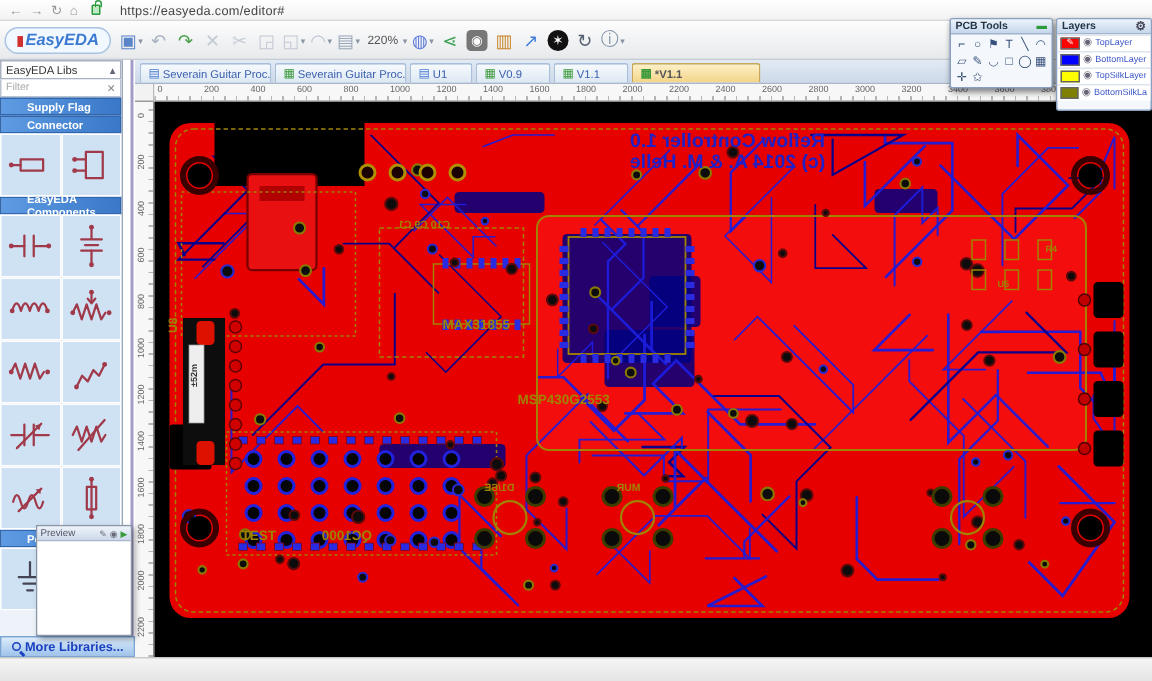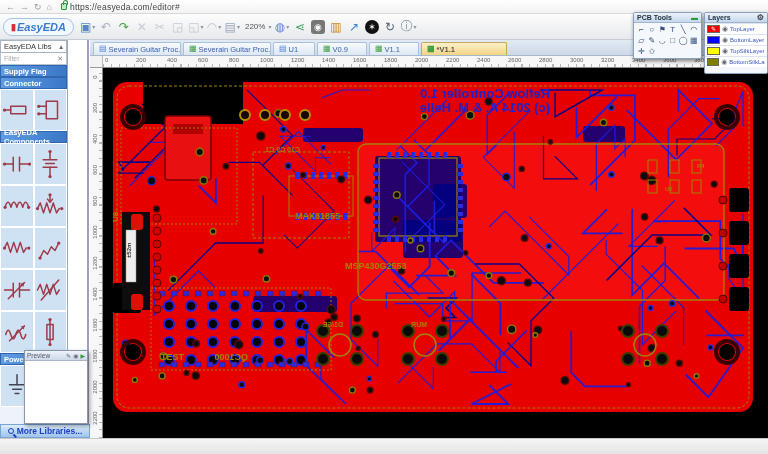--- a/index.html
+++ b/index.html
@@ -5,21 +5,21 @@
   * { margin:0; padding:0; box-sizing:border-box; }
   html,body { width:768px; height:454px; overflow:hidden; }
   #root { position:relative; width:768px; height:454px; background:#fff;
           font-family:"Liberation Sans", sans-serif; }
 
   
   .browser-bar { position:absolute; left:0; top:0; width:768px; height:14px;
     background:linear-gradient(#fefefe,#f3f3f3); border-bottom:1px solid #d8d8d8;
     display:flex; align-items:center; gap:5px; padding:0 6px; font-size:9px; color:#888; }
   .nav-glyph { font-size:9px; line-height:10px; color:#9a9a9a; }
-  .urlbox { display:flex; align-items:center; gap:3px; }
+  .urlbox { display:flex; align-items:center; gap:13px; }
   .lock { width:6px; height:7px; border:1px solid #2a9a3a; border-radius:1px;
     position:relative; background:#bfe8c5; margin-left:4px; }
   .lock::before { content:""; position:absolute; left:1px; top:-4px; width:3px; height:4px;
     border:1px solid #2a9a3a; border-bottom:none; border-radius:3px 3px 0 0; }
   .url-text { font-size:8.5px; color:#444; letter-spacing:.2px; }
 
   
   .toolbar { position:absolute; left:0; top:14px; width:768px; height:26px;
     background:linear-gradient(#fdfdfd,#e7e9ec); border-bottom:1px solid #c6ccd4;
     display:flex; align-items:center; gap:1px; padding:0 3px; }
@@ -29,31 +29,31 @@
   .logo .pin { color:#d03030; font-style:normal; font-size:9px; margin-right:1px; }
   .tbtn { min-width:17px; height:20px; display:flex; align-items:center; justify-content:center;
     font-size:12px; border-radius:2px; padding:0 1px; }
   .tbtn .bgchip { display:flex; align-items:center; justify-content:center;
     width:14px; height:14px; border-radius:3px; font-size:9px; }
   .tbtn .bgchip.round { border-radius:50%; }
   .dd-arrow { font-size:6px; color:#8a94a2; margin-left:1px; }
   .zoom-box { font-size:8px; color:#555; padding:0 2px; }
 
   
-  .sidebar { position:absolute; left:0; top:40px; width:68px; height:384px;
+  .sidebar { position:absolute; left:0; top:40px; width:82px; height:384px;
     background:#eef3f9; border-right:1px solid #9aa8bc; overflow:hidden; }
   .lib-select { height:13px; margin:0; background:#fff; border:1px solid #a8b2c0;
     font-size:7.5px; color:#333; display:flex; align-items:center;
     justify-content:space-between; padding:0 3px; }
   .lib-filter { height:12px; background:#fff; border:1px solid #b8c2d0; border-top:none;
     font-size:7px; color:#aaa; display:flex; align-items:center;
     justify-content:space-between; padding:0 3px; }
   .sec-hdr { height:12px; background:linear-gradient(90deg,#5e9be2,#3a78c8);
     border:1px solid #2f66ae; color:#fff; font-size:7.5px; font-weight:bold;
-    display:flex; align-items:center; padding-left:3px; }
+    display:flex; align-items:center; padding-left:17px; }
   .cell-grid { display:grid; grid-template-columns:1fr 1fr; }
   .lib-cell { height:42px; background:#cfe2f4; border:1px solid #ffffff;
     display:flex; align-items:center; justify-content:center; }
   .more-libs { position:absolute; left:0; top:424px; width:90px; height:14px;
     background:linear-gradient(#dcebfb,#9fc4ec); border:1px solid #7aa4d4;
     display:flex; align-items:center; justify-content:center; gap:3px;
     font-size:8.5px; font-weight:bold; color:#1a3fbf; }
   .mag { width:6px; height:6px; border:1.5px solid #1a3fbf; border-radius:50%;
     position:relative; }
   .mag::after { content:""; position:absolute; width:4px; height:1.5px; background:#1a3fbf;

